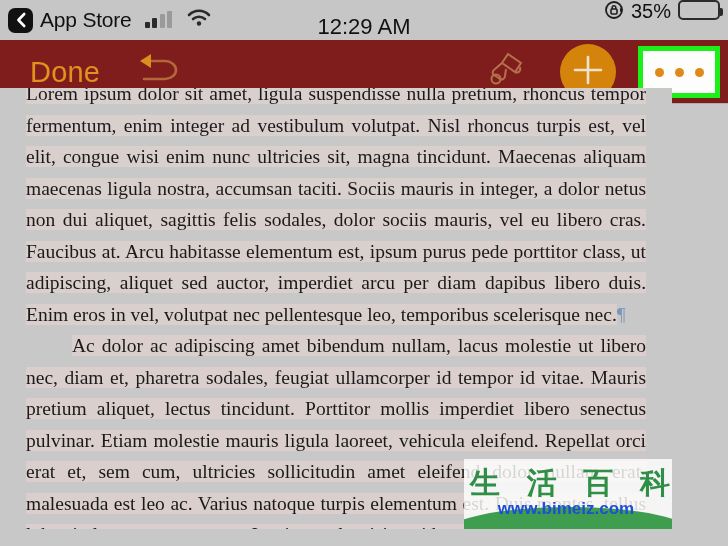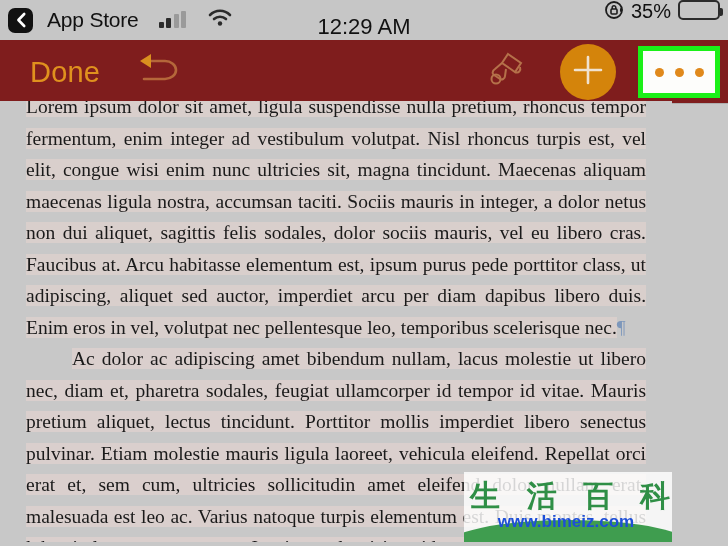--- a/index.html
+++ b/index.html
@@ -10,21 +10,21 @@
     overflow:hidden;
     position:relative;
   }
 
   
   #status-bar {
     position:absolute; left:0; top:0; width:728px; height:40px;
     background:#c6c6c6;
     display:flex; align-items:center;
   }
-  .sb-left { display:flex; align-items:center; gap:14px; padding-left:8px; }
+  .sb-left { display:flex; align-items:center; gap:7px; padding-left:8px; }
   .back-chip {
     width:25px; height:25px; border-radius:7px; background:#111;
     display:flex; align-items:center; justify-content:center;
   }
   .back-chip svg { display:block; }
   .sb-appname {
     font-size:21px; color:#111; letter-spacing:-0.2px;
     font-family:"Liberation Sans", sans-serif;
   }
   .signal { display:flex; align-items:flex-end; gap:2.5px; height:16px; margin-left:6px;}
@@ -90,21 +90,21 @@
     display:flex; align-items:center; justify-content:center; gap:11px;
   }
   .more-inner span {
     width:9px; height:9px; border-radius:50%;
     background:#e0891b;
     display:block;
   }
 
   
   #document {
-    position:absolute; left:0; top:101px; width:672px; height:441px;
+    position:absolute; left:0; top:88px; width:672px; height:441px;
     background:#c8c8c8;
     overflow:hidden;
   }
   .doc-body {
     position:relative;
     font-family:"Liberation Serif", serif;
     font-size:19.5px;
     line-height:31.5px;
     color:#1a1a1a;
     padding:0 26px;

